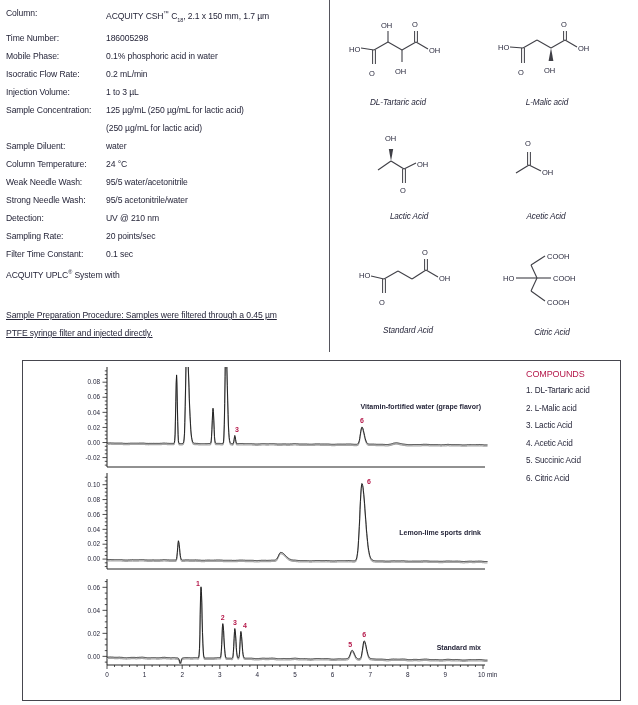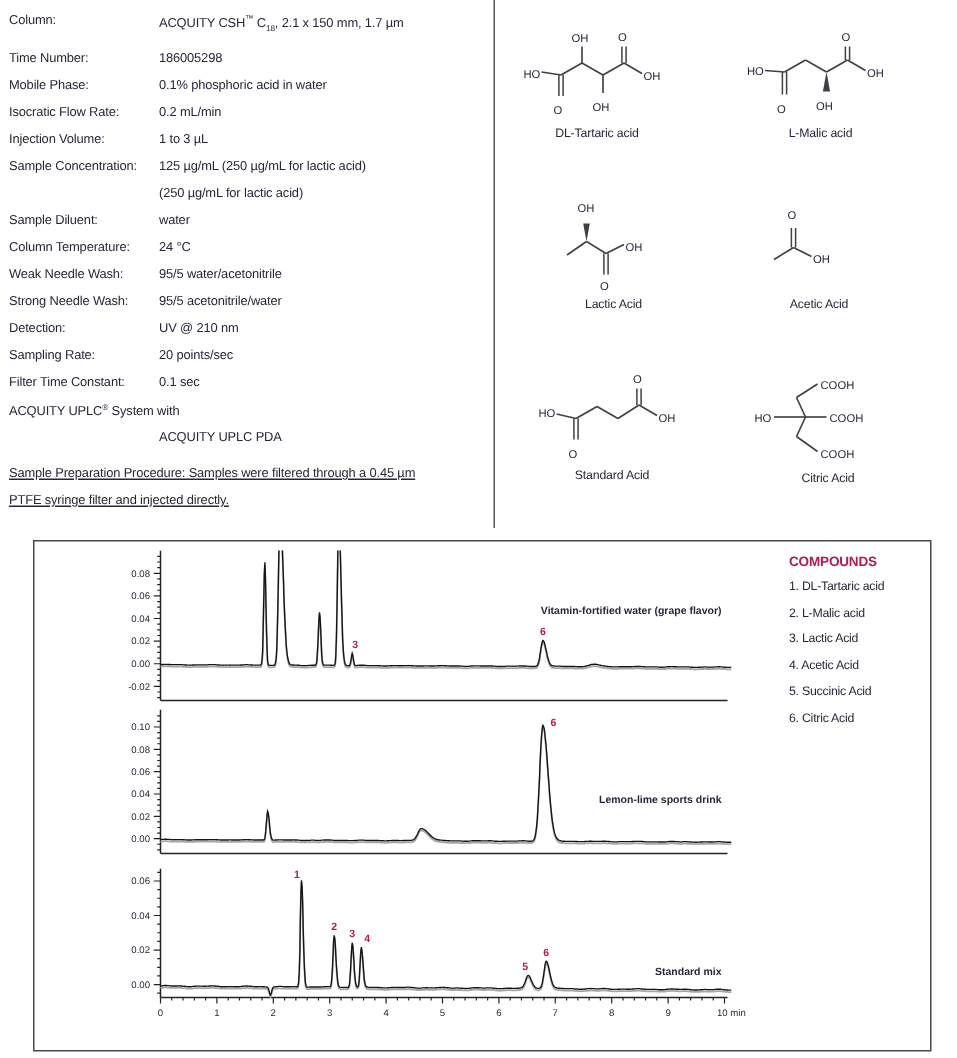--- a/index.html
+++ b/index.html
@@ -10,25 +10,25 @@
   .cond-row{display:flex;line-height:18px;font-size:8.6px;letter-spacing:-0.1px;}
   .cond-label{width:100px;flex:none;}
   .cond-value{flex:1;}
   .cond-value sup{font-size:5.5px;}
   .cond-value sub{font-size:5.5px;}
   .prep-note{position:absolute;left:6px;top:306px;width:320px;font-size:8.6px;line-height:18px;letter-spacing:-0.1px;text-decoration:underline;}
   .divider{position:absolute;left:329px;top:0;width:1px;height:352px;background:#55555d;}
   
   .structure{position:absolute;text-align:center;}
   .structure svg{display:block;margin:0 auto;}
-  .structure-label{font-size:8.2px;margin-top:2px;letter-spacing:-0.1px;}
+  .structure-label{font-size:8.2px;margin-top:16px;letter-spacing:-0.1px;font-style:italic;}
   
   .figure{position:absolute;left:22px;top:360px;width:597px;height:339px;border:1.5px solid #46464e;background:#fff;}
   .legend{position:absolute;left:503px;top:8px;width:92px;}
-  .legend-title{font-size:9px;font-weight:bold;color:#b5184a;letter-spacing:-0.1px;margin-bottom:3px;}
+  .legend-title{font-size:9px;font-weight:normal;color:#b5184a;letter-spacing:-0.1px;margin-bottom:3px;}
   .legend-item{font-size:8.2px;line-height:17.5px;letter-spacing:-0.15px;white-space:nowrap;}
 </style>
 </head>
 <body>
 
 <div class="page">
   <div class="conditions" id="conditions">
       <div class="cond-row">
         <span class="cond-label">Column:</span>
         <span class="cond-value"><span>ACQUITY CSH</span><sup>™</sup><span> C</span><sub>18</sub><span>, 2.1 x 150 mm, 1.7 µm</span></span>
@@ -83,21 +83,20 @@
       </div>
       <div class="cond-row">
         <span class="cond-label">Filter Time Constant:</span>
         <span class="cond-value">0.1 sec</span>
       </div>
       <div class="cond-row">
         <span class="cond-value"><span>ACQUITY UPLC</span><sup>®</sup><span> System with</span></span>
       </div>
       <div class="cond-row">
         <span class="cond-label"></span>
-        <span class="cond-value">ACQUITY UPLC PDA</span>
       </div>
     </div>
   <div class="prep-note">
     <span>Sample Preparation Procedure: Samples were filtered through a 0.45 µm</span><br>
     <span>PTFE syringe filter and injected directly.</span>
   </div>
   <div class="divider"></div>
   <div id="structures">
       <div class="structure" style="left:345px;top:14px;width:106px;">
         <svg width="100" height="68" viewBox="0 0 100 68">

